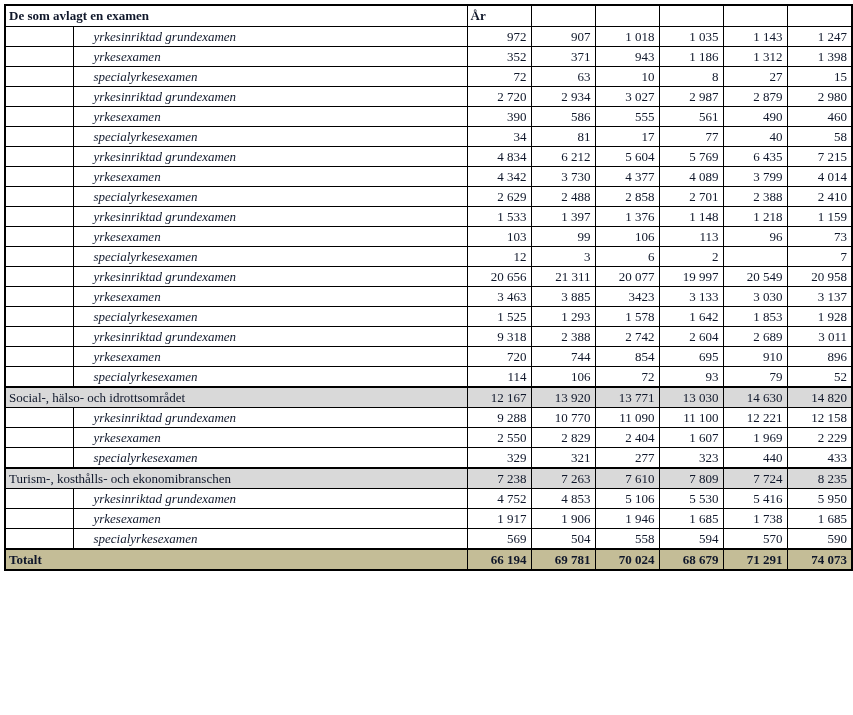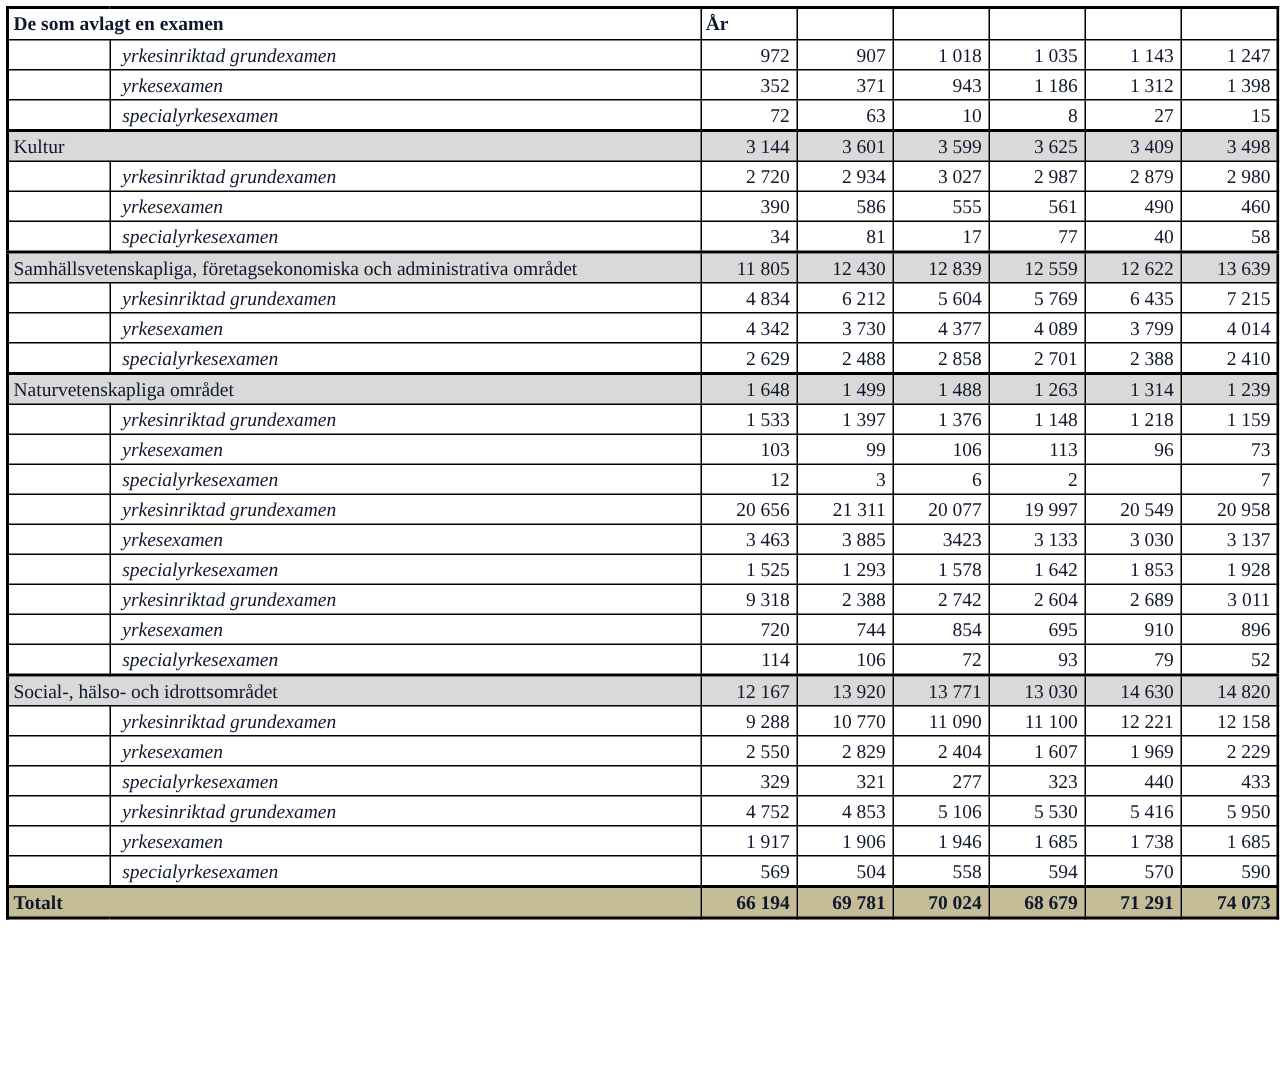--- a/index.html
+++ b/index.html
@@ -41,21 +41,21 @@
     text-align: right;
     padding-right: 4px;
   }
   .lbl { text-align: left; }
   tr.cat td {
     background: #d9d9d9;
     border-top: 2px solid #000000;
   }
   tr.sub td.sub-label {
     font-style: italic;
-    padding-left: 8px;
+    padding-left: 20px;
   }
   tr.total td {
     background: #c4bd97;
     font-weight: bold;
     border-top: 2px solid #000000;
   }
 </style>
 </head>
 <body>
 
@@ -106,29 +106,20 @@
         <tr class="sub">
           <td class="colA"></td>
           <td class="sub-label">specialyrkesexamen</td>
           <td class="num">72</td>
           <td class="num">63</td>
           <td class="num">10</td>
           <td class="num">8</td>
           <td class="num">27</td>
           <td class="num">15</td>
         </tr>
-        <tr class="cat">
-          <td class="lbl" colspan="2">Kultur</td>
-          <td class="num">3 144</td>
-          <td class="num">3 601</td>
-          <td class="num">3 599</td>
-          <td class="num">3 625</td>
-          <td class="num">3 409</td>
-          <td class="num">3 498</td>
-        </tr>
         <tr class="sub">
           <td class="colA"></td>
           <td class="sub-label">yrkesinriktad grundexamen</td>
           <td class="num">2 720</td>
           <td class="num">2 934</td>
           <td class="num">3 027</td>
           <td class="num">2 987</td>
           <td class="num">2 879</td>
           <td class="num">2 980</td>
         </tr>
@@ -145,29 +136,20 @@
         <tr class="sub">
           <td class="colA"></td>
           <td class="sub-label">specialyrkesexamen</td>
           <td class="num">34</td>
           <td class="num">81</td>
           <td class="num">17</td>
           <td class="num">77</td>
           <td class="num">40</td>
           <td class="num">58</td>
         </tr>
-        <tr class="cat">
-          <td class="lbl" colspan="2">Samhällsvetenskapliga, företagsekonomiska och administrativa området</td>
-          <td class="num">11 805</td>
-          <td class="num">12 430</td>
-          <td class="num">12 839</td>
-          <td class="num">12 559</td>
-          <td class="num">12 622</td>
-          <td class="num">13 639</td>
-        </tr>
         <tr class="sub">
           <td class="colA"></td>
           <td class="sub-label">yrkesinriktad grundexamen</td>
           <td class="num">4 834</td>
           <td class="num">6 212</td>
           <td class="num">5 604</td>
           <td class="num">5 769</td>
           <td class="num">6 435</td>
           <td class="num">7 215</td>
         </tr>
@@ -183,29 +165,20 @@
         </tr>
         <tr class="sub">
           <td class="colA"></td>
           <td class="sub-label">specialyrkesexamen</td>
           <td class="num">2 629</td>
           <td class="num">2 488</td>
           <td class="num">2 858</td>
           <td class="num">2 701</td>
           <td class="num">2 388</td>
           <td class="num">2 410</td>
-        </tr>
-        <tr class="cat">
-          <td class="lbl" colspan="2">Naturvetenskapliga området</td>
-          <td class="num">1 648</td>
-          <td class="num">1 499</td>
-          <td class="num">1 488</td>
-          <td class="num">1 263</td>
-          <td class="num">1 314</td>
-          <td class="num">1 239</td>
         </tr>
         <tr class="sub">
           <td class="colA"></td>
           <td class="sub-label">yrkesinriktad grundexamen</td>
           <td class="num">1 533</td>
           <td class="num">1 397</td>
           <td class="num">1 376</td>
           <td class="num">1 148</td>
           <td class="num">1 218</td>
           <td class="num">1 159</td>
@@ -322,20 +295,29 @@
         <tr class="sub">
           <td class="colA"></td>
           <td class="sub-label">specialyrkesexamen</td>
           <td class="num">329</td>
           <td class="num">321</td>
           <td class="num">277</td>
           <td class="num">323</td>
           <td class="num">440</td>
           <td class="num">433</td>
         </tr>
+        <tr class="cat">
+          <td class="lbl" colspan="2">Turism-, kosthålls- och ekonomibranschen</td>
+          <td class="num">7 238</td>
+          <td class="num">7 263</td>
+          <td class="num">7 610</td>
+          <td class="num">7 809</td>
+          <td class="num">7 724</td>
+          <td class="num">8 235</td>
+        </tr>
         <tr class="sub">
           <td class="colA"></td>
           <td class="sub-label">yrkesinriktad grundexamen</td>
           <td class="num">4 752</td>
           <td class="num">4 853</td>
           <td class="num">5 106</td>
           <td class="num">5 530</td>
           <td class="num">5 416</td>
           <td class="num">5 950</td>
         </tr>

